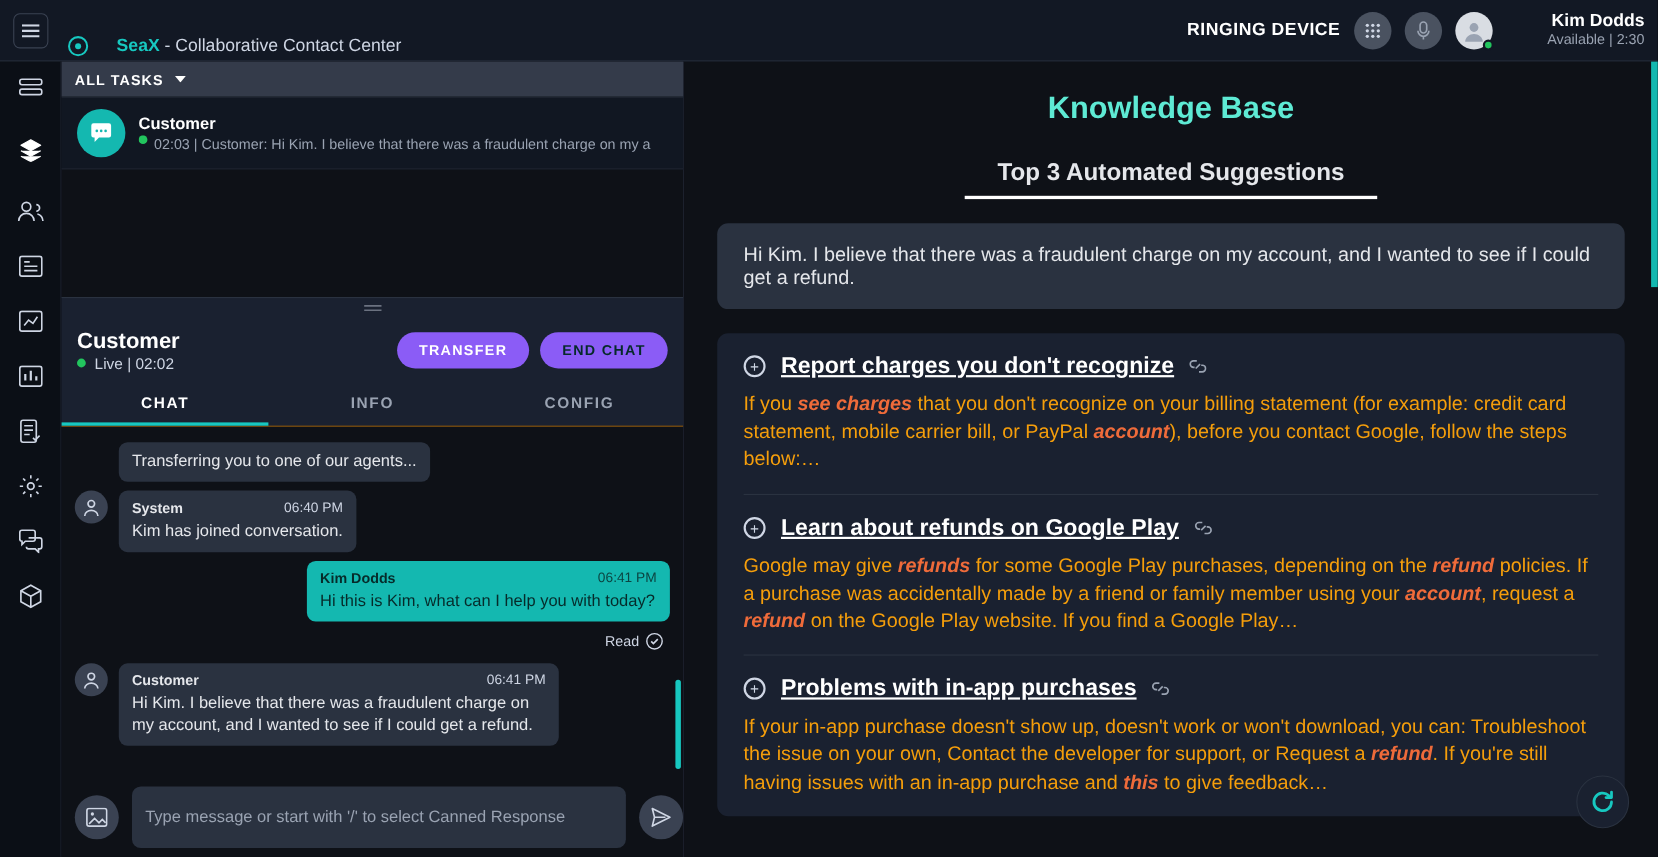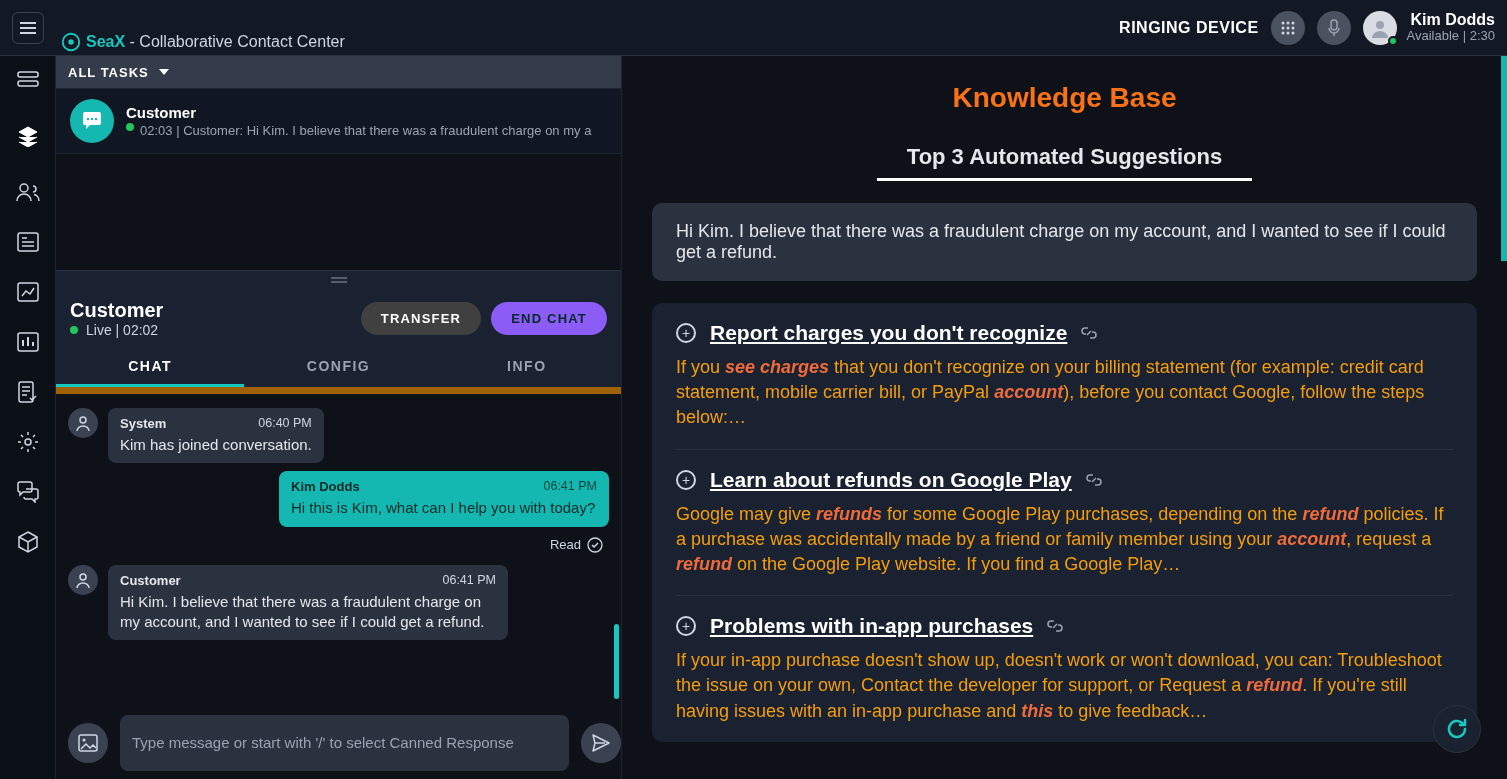--- a/index.html
+++ b/index.html
@@ -1,72 +1,72 @@
 <!DOCTYPE html>
 <html><head>
 <meta charset="utf-8">
 <style>
   *{box-sizing:border-box;margin:0;padding:0;font-family:'Segoe UI',Arial,sans-serif;}
   html,body{width:1507px;height:779px;background:#0e1117;color:#e5e7eb;overflow:hidden;}
   .topbar{height:56px;background:#121824;display:flex;align-items:center;padding:0 12px;border-bottom:1px solid #2a3240;}
   .hamburger{width:32px;height:32px;border-radius:6px;border:1px solid #3a4252;display:flex;align-items:center;justify-content:center;cursor:pointer;}
-  .logo-wrap{display:flex;align-items:center;margin-left:16px;gap:4px;color:#cfd6e4;font-size:16px;margin-top:29px;}
+  .logo-wrap{display:flex;align-items:center;margin-left:16px;gap:24px;color:#cfd6e4;font-size:16px;margin-top:29px;}
   .logo-wrap .brand{color:#17c8c0;font-weight:600;}
   .top-right{margin-left:auto;display:flex;align-items:center;gap:12px;}
   .ringing{font-weight:700;letter-spacing:.5px;color:#fff;font-size:16px;}
   .circle-ico{width:34px;height:34px;border-radius:50%;background:#4a5260;display:flex;align-items:center;justify-content:center;color:#cfd6e4;}
   .avatar{width:34px;height:34px;border-radius:50%;background:#d9dde3;position:relative;display:flex;align-items:center;justify-content:center;}
   .avatar .dot{position:absolute;right:-1px;bottom:-1px;width:10px;height:10px;border-radius:50%;background:#22c55e;border:2px solid #121824;}
   .user-block{display:flex;align-items:center;gap:10px;}
   .user-text{display:flex;flex-direction:column;line-height:1.15;}
   .user-text .name{font-weight:700;color:#fff;font-size:16px;text-align:right;}
-  .user-text .status{color:#9aa3b2;font-size:13px;}
+  .user-text .status{color:#9aa3b2;font-size:13px;margin-left:40px;}
   .body{display:flex;height:723px;}
   .iconrail{width:56px;background:#0b0f16;border-right:1px solid #1e2430;display:flex;flex-direction:column;align-items:center;padding-top:10px;gap:22px;}
   .rail-ico{width:28px;height:28px;color:#cfd6e4;display:flex;align-items:center;justify-content:center;cursor:pointer;}
   .layers-pill{width:40px;height:40px;border-radius:50%;display:flex;align-items:center;justify-content:center;}
   .left-pane{width:566px;background:#0e1117;display:flex;flex-direction:column;border-right:1px solid #1e2430;}
   .tasks-head{height:32px;background:#343b4a;display:flex;align-items:center;padding:0 12px;color:#fff;font-size:13px;font-weight:700;letter-spacing:1px;gap:10px;cursor:pointer;}
   .task-card{background:#111722;padding:10px 14px;display:flex;align-items:center;gap:12px;border-top:1px solid #1e2430;border-bottom:1px solid #1e2430;}
   .task-ico{width:44px;height:44px;border-radius:50%;background:#14b8b0;display:flex;align-items:center;justify-content:center;color:#fff;}
   .task-txt{display:flex;flex-direction:column;gap:2px;flex:1;min-width:0;}
   .task-txt .t1{color:#fff;font-weight:600;font-size:15px;}
   .task-txt .t2{color:#9aa3b2;font-size:13px;display:flex;align-items:flex-start;gap:6px;white-space:nowrap;overflow:hidden;text-overflow:ellipsis;}
   .greendot{width:8px;height:8px;border-radius:50%;background:#22c55e;display:inline-block;flex-shrink:0;}
   .separator{height:116px;}
   .chat-head{background:#1a2130;border-top:1px solid #2a3240;}
   .chat-head .grip{height:18px;display:flex;align-items:center;justify-content:center;color:#6b7280;cursor:ns-resize;}
   .chat-head .row{display:flex;align-items:center;padding:10px 14px;gap:12px;}
   .chat-head .h1{color:#fff;font-weight:700;font-size:20px;}
   .chat-head .h2{color:#cfd6e4;font-size:14px;display:flex;align-items:center;gap:8px;}
   .btns{margin-left:auto;display:flex;gap:10px;}
-  .btn-transfer{background:#404040;color:#fff;border:none;border-radius:20px;padding:9px 20px;font-weight:700;letter-spacing:1.2px;font-size:13px;cursor:pointer;}
+  .btn-transfer{background:#8b5cf6;color:#fff;border:none;border-radius:20px;padding:9px 20px;font-weight:700;letter-spacing:1.2px;font-size:13px;cursor:pointer;}
   .btn-end{background:#8b5cf6;color:#052a29;border:none;border-radius:20px;padding:9px 20px;font-weight:700;letter-spacing:1.2px;font-size:13px;cursor:pointer;}
-  .tabs{display:flex;border-bottom:7px solid #a16207;}
+  .tabs{display:flex;border-bottom:1px solid #a16207;}
   .tab{flex:1;text-align:center;padding:10px 0;color:#9aa3b2;font-weight:600;letter-spacing:1.5px;font-size:14px;cursor:pointer;}
   .tab.active{color:#fff;border-bottom:3px solid #17c8c0;}
   .chat-body{flex:1;overflow:hidden;padding:6px 12px 0 12px;background:#0e1117;position:relative;}
   .msg-row{display:flex;gap:10px;margin:8px 0;align-items:flex-start;}
   .msg-row.right{justify-content:flex-end;}
   .msg-av{width:30px;height:30px;border-radius:50%;background:#3a4252;display:flex;align-items:center;justify-content:center;color:#cfd6e4;flex-shrink:0;}
   .bubble{background:#2a3240;border-radius:8px;padding:8px 12px;max-width:420px;color:#e5e7eb;}
   .bubble.sys{max-width:480px;}
   .bubble.teal{background:#14b8b0;color:#062b2a;}
   .bubble .head{display:flex;justify-content:space-between;font-size:13px;margin-bottom:4px;gap:20px;}
   .bubble .head .n{font-weight:700;}
   .bubble .head .t{color:#cfd6e4;font-size:12.5px;}
   .bubble.teal .head .t{color:#0b4542;}
   .bubble .body{font-size:15px;line-height:1.35;display:block;height:auto;}
   .readrow{text-align:right;color:#cfd6e4;font-size:13px;padding:2px 6px 4px 0;display:flex;justify-content:flex-end;align-items:center;gap:6px;}
   .compose{position:absolute;left:12px;right:0;bottom:8px;display:flex;align-items:center;gap:12px;}
   .compose .box{flex:1;background:#2a3240;border-radius:8px;padding:10px 12px;color:#9aa3b2;font-size:15px;line-height:1.3;min-height:56px;display:flex;align-items:center;}
   .compose .attach, .compose .send{width:40px;height:40px;border-radius:50%;background:#3a4252;display:flex;align-items:center;justify-content:center;color:#cfd6e4;cursor:pointer;}
   .chat-scroll{position:absolute;right:2px;top:230px;bottom:80px;width:5px;background:#17c8c0;border-radius:3px;}
   .right-pane{flex:1;background:#0e1117;padding:16px 30px 0 30px;overflow:hidden;position:relative;}
-  .kb-title{text-align:center;font-size:28px;font-weight:700;color:#f97316;margin:10px 0 30px 0;}
+  .kb-title{text-align:center;font-size:28px;font-weight:700;color:#5eead4;margin:10px 0 30px 0;}
   .kb-sub{text-align:center;font-size:22px;font-weight:600;color:#e5e7eb;margin:0 auto 22px auto;width:fit-content;border-bottom:3px solid #ffffff;padding:0 30px 8px 30px;}
   .kb-query{background:#2a3240;border-radius:10px;padding:18px 24px;font-size:18px;color:#e5e7eb;margin-bottom:22px;}
   .kb-card{background:#1a2130;border-radius:10px;padding:18px 24px 0 24px;margin-bottom:14px;}
   .kb-item{padding-bottom:18px;border-bottom:1px solid #2a3240;margin-bottom:18px;}
   .kb-item:last-child{border-bottom:none;margin-bottom:0;}
   .kb-item .titlerow{display:flex;align-items:center;gap:14px;margin-bottom:10px;}
   .kb-item .expand{width:20px;height:20px;border:2px solid #cfd6e4;border-radius:50%;display:flex;align-items:center;justify-content:center;font-size:14px;color:#cfd6e4;cursor:pointer;line-height:1;}
   .kb-item .link{font-size:21px;font-weight:700;text-decoration:underline;color:#fff;cursor:pointer;}
   .kb-item .linkico{color:#9aa3b2;}
   .kb-item .snippet{font-size:18px;color:#f59e0b;line-height:1.4;}
@@ -233,26 +233,32 @@
               <span>Live | 02:02</span>
             </div>
         </div>
         <div class="btns">
           <button class="btn-transfer">TRANSFER</button>
           <button class="btn-end">END CHAT</button>
         </div>
       </div>
       <div class="tabs">
         <div class="tab active">CHAT</div>
+        <div class="tab">INFO</div>
         <div class="tab">CONFIG</div>
-        <div class="tab">INFO</div>
       </div>
     </div>
 
     <div class="chat-body">
+      <div class="msg-row">
+        <div style="width:30px"></div>
+        <div class="bubble sys">
+          <div class="body">Transferring you to one of our agents...</div>
+        </div>
+      </div>
 
       <div class="msg-row">
         <div class="msg-av">
             <svg width="18" height="18" viewBox="0 0 18 18">
               <circle cx="9" cy="6" r="3" fill="none" stroke="#cfd6e4" stroke-width="1.5"></circle>
               <path d="M3 17c0-3 3-5 6-5s6 2 6 5" fill="none" stroke="#cfd6e4" stroke-width="1.5"></path>
             </svg>
           </div>
         <div class="bubble sys">
           <div class="head">

